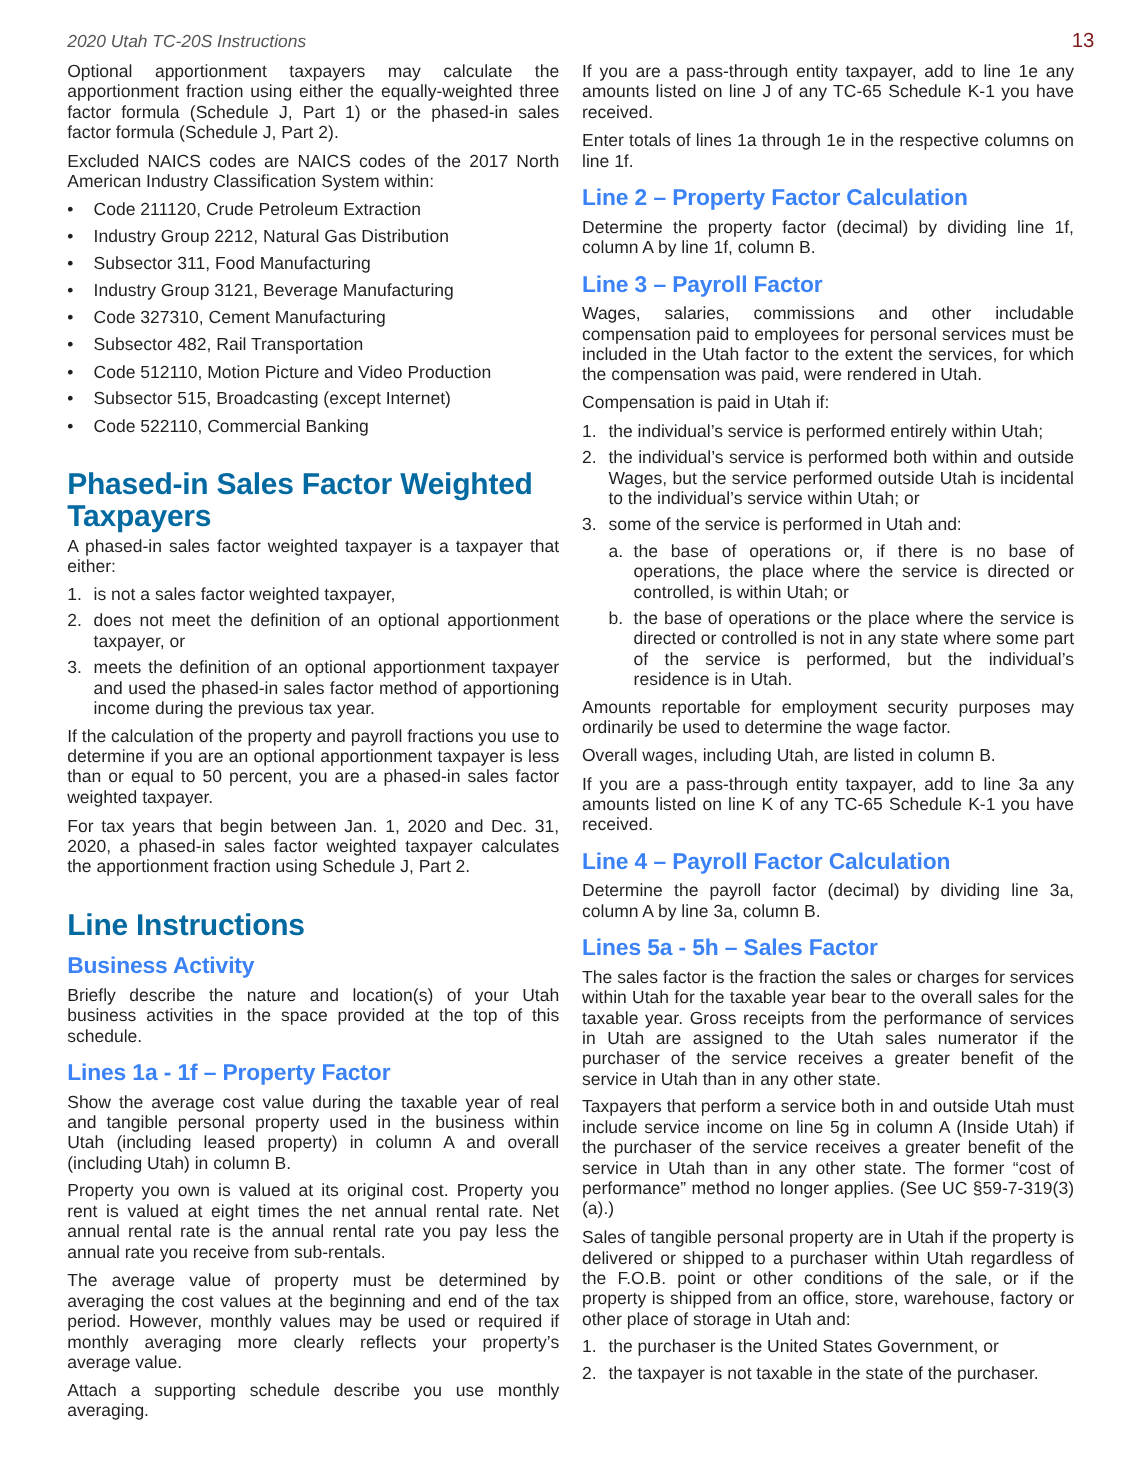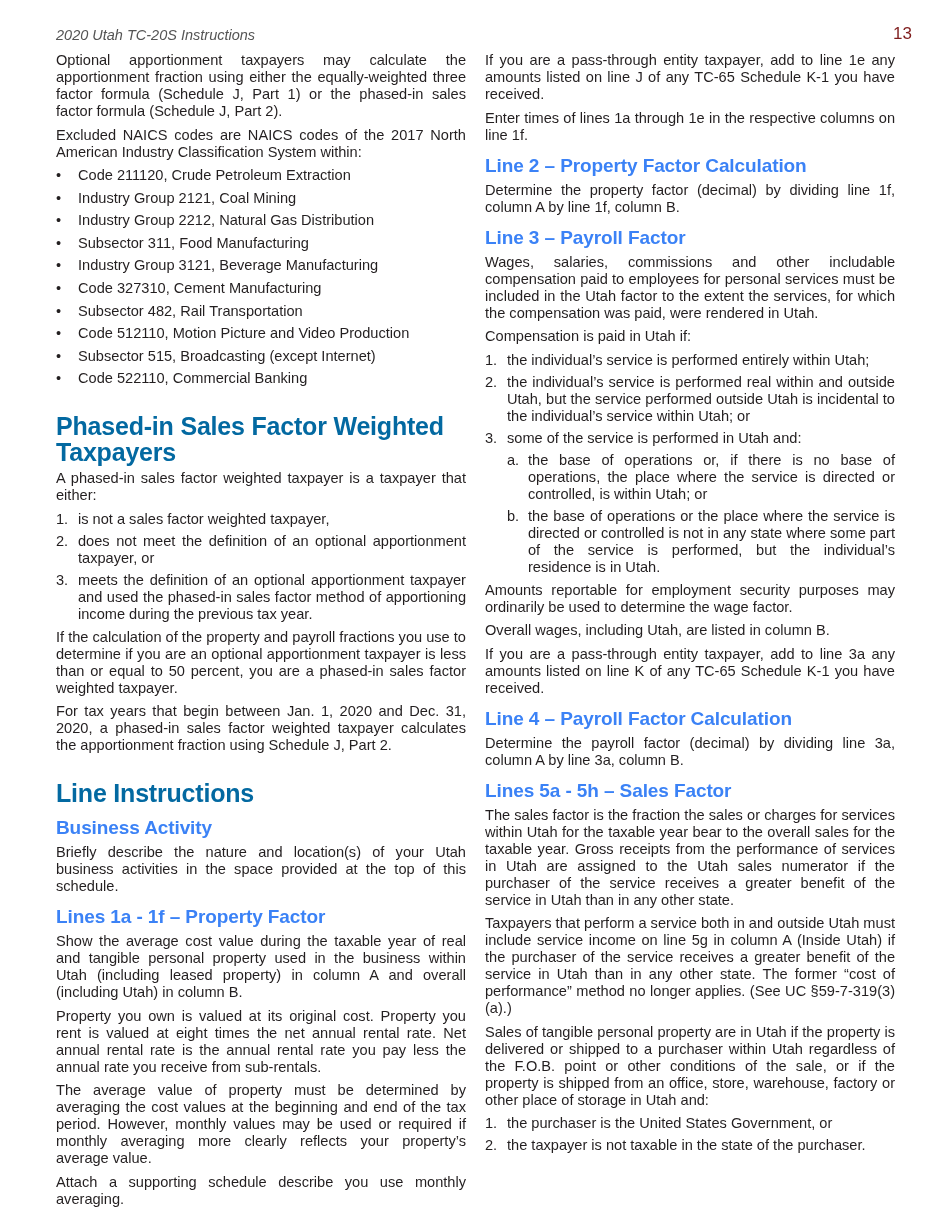--- a/index.html
+++ b/index.html
@@ -46,21 +46,20 @@
 <body>
 
 <div class="header-title">2020 Utah TC-20S Instructions</div>
 <div class="page-number">13</div>
 
 <div class="col col-left">
   <p>Optional apportionment taxpayers may calculate the apportionment fraction using either the equally-weighted three factor formula (Schedule J, Part 1) or the phased-in sales factor formula (Schedule J, Part 2).</p>
   <p>Excluded NAICS codes are NAICS codes of the 2017 North American Industry Classification System within:</p>
   <ul class="bullets">
     <li>Code 211120, Crude Petroleum Extraction</li>
-    <li>Industry Group 2121, Coal Mining</li>
     <li>Industry Group 2212, Natural Gas Distribution</li>
     <li>Subsector 311, Food Manufacturing</li>
     <li>Industry Group 3121, Beverage Manufacturing</li>
     <li>Code 327310, Cement Manufacturing</li>
     <li>Subsector 482, Rail Transportation</li>
     <li>Code 512110, Motion Picture and Video Production</li>
     <li>Subsector 515, Broadcasting (except Internet)</li>
     <li>Code 522110, Commercial Banking</li>
   </ul>
 
@@ -79,31 +78,31 @@
   <p>Briefly describe the nature and location(s) of your Utah business activities in the space provided at the top of this schedule.</p>
   <div class="h2">Lines 1a - 1f – Property Factor</div>
   <p>Show the average cost value during the taxable year of real and tangible personal property used in the business within Utah (including leased property) in column A and overall (including Utah) in column B.</p>
   <p>Property you own is valued at its original cost. Property you rent is valued at eight times the net annual rental rate. Net annual rental rate is the annual rental rate you pay less the annual rate you receive from sub-rentals.</p>
   <p>The average value of property must be determined by averaging the cost values at the beginning and end of the tax period. However, monthly values may be used or required if monthly averaging more clearly reflects your property’s average value.</p>
   <p>Attach a supporting schedule describe you use monthly averaging.</p>
 </div>
 
 <div class="col col-right">
   <p>If you are a pass-through entity taxpayer, add to line 1e any amounts listed on line J of any TC-65 Schedule K-1 you have received.</p>
-  <p>Enter times of lines 1a through 1e in the respective columns on line 1f.</p>
+  <p>Enter totals of lines 1a through 1e in the respective columns on line 1f.</p>
 
   <div class="h2">Line 2 –  Property Factor Calculation</div>
   <p>Determine the property factor (decimal) by dividing line 1f, column A by line 1f, column B.</p>
 
   <div class="h2">Line 3 –  Payroll Factor</div>
   <p>Wages, salaries, commissions and other includable compensation paid to employees for personal services must be included in the Utah factor to the extent the services, for which the compensation was paid, were rendered in Utah.</p>
   <p>Compensation is paid in Utah if:</p>
   <ol class="num">
     <li><span class="marker">1.</span><span>the individual’s service is performed entirely within Utah;</span></li>
-    <li><span class="marker">2.</span><span>the individual’s service is performed real within and outside Utah, but the service performed outside Utah is incidental to the individual’s service within Utah; or</span></li>
+    <li><span class="marker">2.</span><span>the individual’s service is performed both within and outside Wages, but the service performed outside Utah is incidental to the individual’s service within Utah; or</span></li>
     <li><span class="marker">3.</span><span>some of the service is performed in Utah and:</span>
       <ol class="sub">
         <li><span class="marker">a.</span><span>the base of operations or, if there is no base of operations, the place where the service is directed or controlled, is within Utah; or</span></li>
         <li><span class="marker">b.</span><span>the base of operations or the place where the service is directed or controlled is not in any state where some part of the service is performed, but the individual’s residence is in Utah.</span></li>
       </ol>
     </li>
   </ol>
   <p>Amounts reportable for employment security purposes may ordinarily be used to determine the wage factor.</p>
   <p>Overall wages, including Utah, are listed in column B.</p>
   <p>If you are a pass-through entity taxpayer, add to line 3a any amounts listed on line K of any TC-65 Schedule K-1 you have received.</p>

